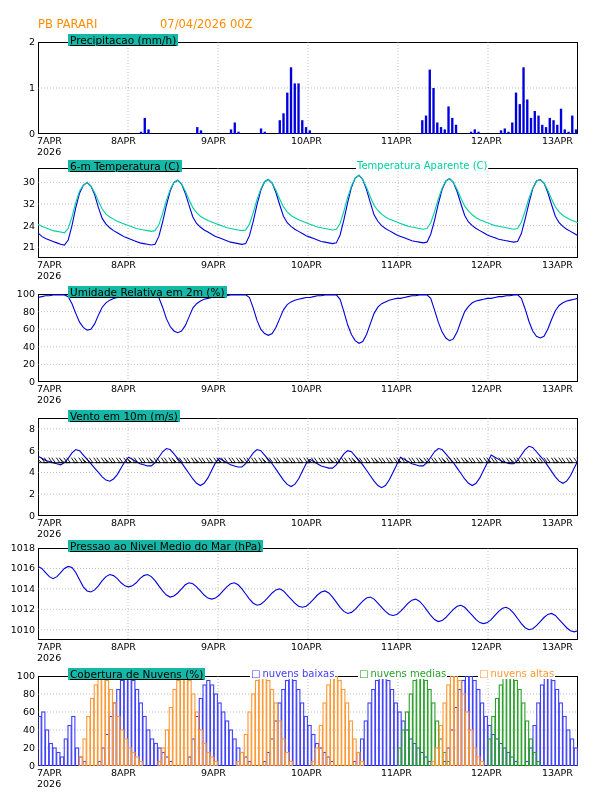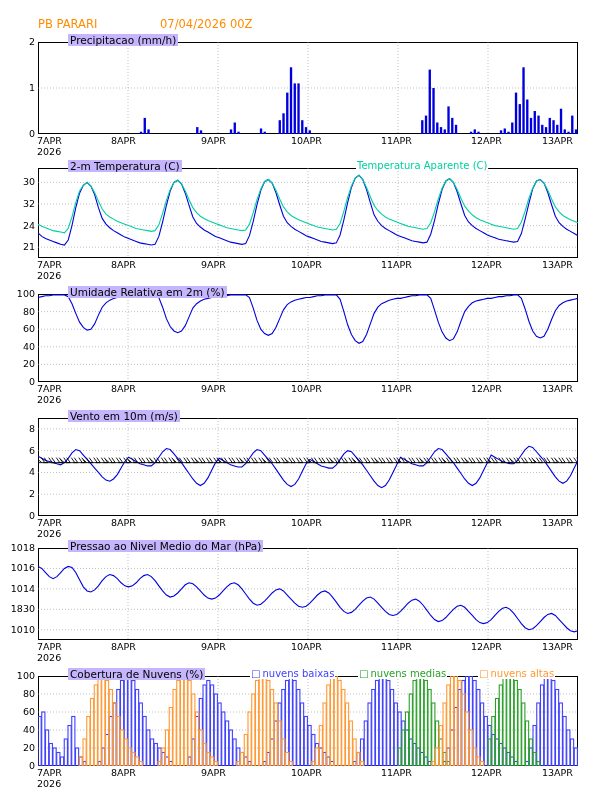--- a/index.html
+++ b/index.html
@@ -23,21 +23,21 @@
   .hdr-coord{
     position:absolute;left:363px;top:31px;font-size:11.5px;color:#ff8c00;white-space:nowrap;
   }
 
   .panel{position:absolute;left:38px;}
   .frame{position:absolute;left:0;top:0;width:100%;height:100%;
          border:1px solid #000;box-sizing:border-box;background:#fff;}
   .plot{position:absolute;left:0;top:0;width:100%;height:100%;}
   .ptitle{
     position:absolute;font-size:10.5px;color:#000;white-space:nowrap;
-    background:#c4b5fd;padding:0 2px;z-index:6;
+    background:#14b8a6;padding:0 2px;z-index:6;text-decoration:underline;
   }
   .legend-item{position:absolute;font-size:10px;white-space:nowrap;background:#fff;padding:0 1px;z-index:6;}
   .ytick{position:absolute;font-size:9.5px;color:#000;text-align:right;white-space:nowrap;}
   .xtick{position:absolute;font-size:9.5px;color:#000;white-space:nowrap;}
   .xtick2{position:absolute;font-size:9.5px;color:#000;white-space:nowrap;}
   svg{display:block;}
 </style>
 </head>
 <body>
 
@@ -805,21 +805,21 @@
     <div class="ytick" style="width: 34px; left: 1px; top: 82px;">1</div>
     <div class="ytick" style="width: 34px; left: 1px; top: 36px;">2</div>
     <div class="xtick" style="left: 37px; top: 135px;">7APR</div>
     <div class="xtick" style="left: 111px; top: 135px;">8APR</div>
     <div class="xtick" style="left: 201px; top: 135px;">9APR</div>
     <div class="xtick" style="left: 291px; top: 135px;">10APR</div>
     <div class="xtick" style="left: 381px; top: 135px;">11APR</div>
     <div class="xtick" style="left: 471px; top: 135px;">12APR</div>
     <div class="xtick" style="left: 542px; top: 135px;">13APR</div>
     <div class="xtick2" style="left: 37px; top: 146px;">2026</div>
-    <div class="ptitle" style="left: 68px; top: 160px;">2-m Temperatura (C)</div>
+    <div class="ptitle" style="left: 68px; top: 160px;">6-m Temperatura (C)</div>
     <div class="legend-item" style="left: 356px; top: 160px; color: rgb(0, 208, 160);">Temperatura Aparente (C)</div>
     <div class="ytick" style="width: 34px; left: 1px; top: 241.2px;">21</div>
     <div class="ytick" style="width: 34px; left: 1px; top: 219.6px;">24</div>
     <div class="ytick" style="width: 34px; left: 1px; top: 198px;">32</div>
     <div class="ytick" style="width: 34px; left: 1px; top: 176.4px;">30</div>
     <div class="xtick" style="left: 37px; top: 259px;">7APR</div>
     <div class="xtick" style="left: 111px; top: 259px;">8APR</div>
     <div class="xtick" style="left: 201px; top: 259px;">9APR</div>
     <div class="xtick" style="left: 291px; top: 259px;">10APR</div>
     <div class="xtick" style="left: 381px; top: 259px;">11APR</div>
@@ -850,21 +850,21 @@
     <div class="xtick" style="left: 37px; top: 517px;">7APR</div>
     <div class="xtick" style="left: 111px; top: 517px;">8APR</div>
     <div class="xtick" style="left: 201px; top: 517px;">9APR</div>
     <div class="xtick" style="left: 291px; top: 517px;">10APR</div>
     <div class="xtick" style="left: 381px; top: 517px;">11APR</div>
     <div class="xtick" style="left: 471px; top: 517px;">12APR</div>
     <div class="xtick" style="left: 542px; top: 517px;">13APR</div>
     <div class="xtick2" style="left: 37px; top: 528px;">2026</div>
     <div class="ptitle" style="left: 68px; top: 540px;">Pressao ao Nivel Medio do Mar (hPa)</div>
     <div class="ytick" style="width: 34px; left: 1px; top: 623.778px;">1010</div>
-    <div class="ytick" style="width: 34px; left: 1px; top: 603.333px;">1830</div>
+    <div class="ytick" style="width: 34px; left: 1px; top: 603.333px;">1012</div>
     <div class="ytick" style="width: 34px; left: 1px; top: 582.889px;">1014</div>
     <div class="ytick" style="width: 34px; left: 1px; top: 562.444px;">1016</div>
     <div class="ytick" style="width: 34px; left: 1px; top: 542px;">1018</div>
     <div class="xtick" style="left: 37px; top: 641px;">7APR</div>
     <div class="xtick" style="left: 111px; top: 641px;">8APR</div>
     <div class="xtick" style="left: 201px; top: 641px;">9APR</div>
     <div class="xtick" style="left: 291px; top: 641px;">10APR</div>
     <div class="xtick" style="left: 381px; top: 641px;">11APR</div>
     <div class="xtick" style="left: 471px; top: 641px;">12APR</div>
     <div class="xtick" style="left: 542px; top: 641px;">13APR</div>

